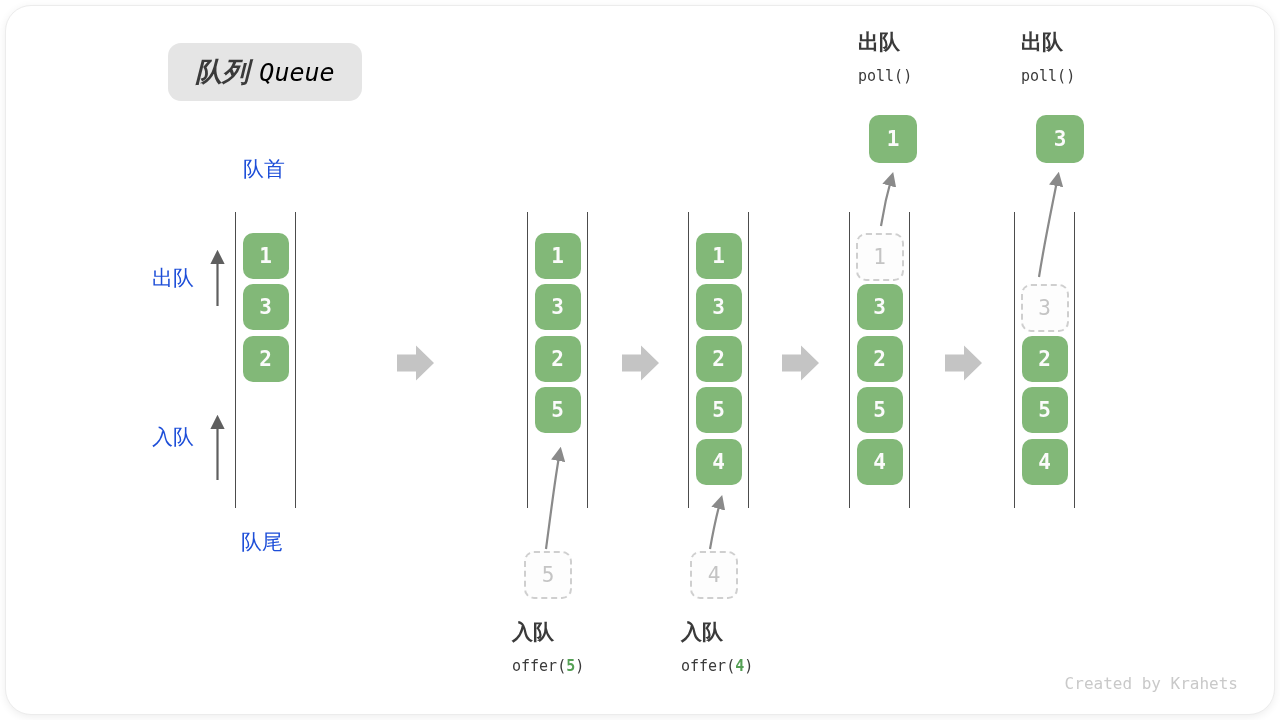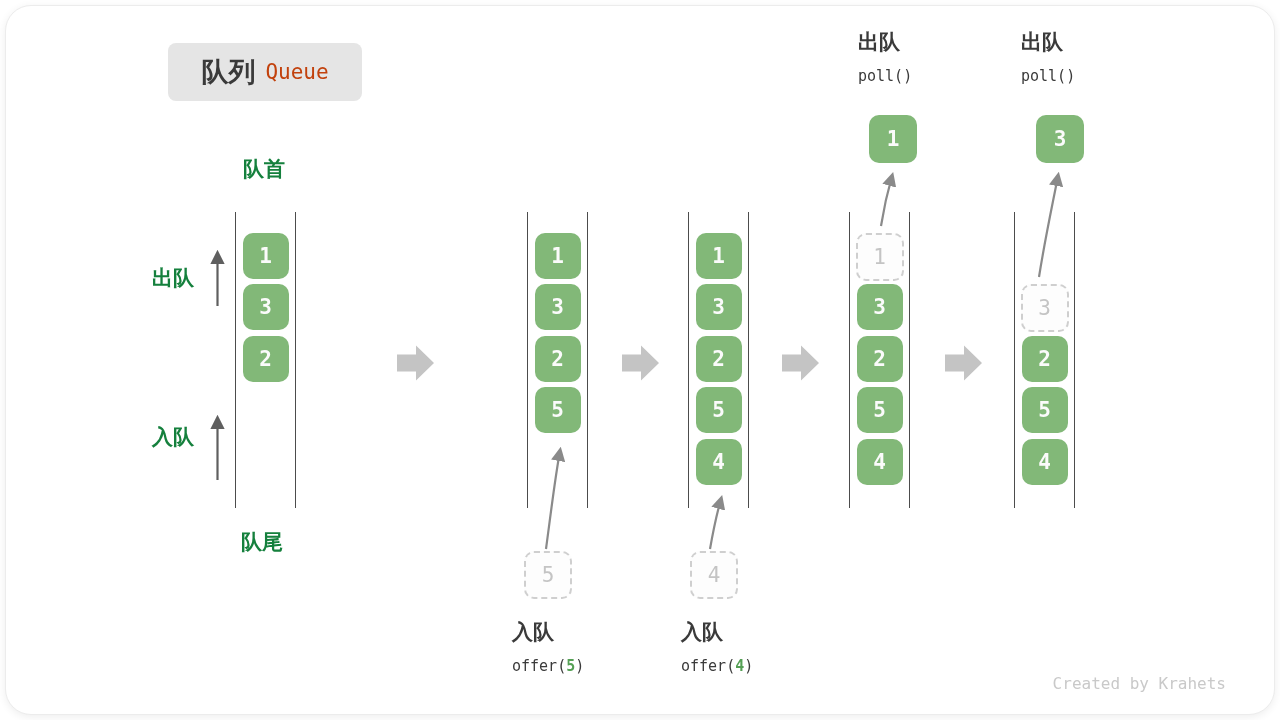--- a/index.html
+++ b/index.html
@@ -7,27 +7,27 @@
     position:relative; width:1280px; height:720px; overflow:hidden;
     font-family:"Liberation Sans", sans-serif; background:#ffffff;
   }
   .card {
     position:absolute; inset:5px; background:#ffffff;
     border:1px solid #ececec; border-radius:26px;
     box-shadow:0 2px 8px rgba(0,0,0,0.07);
   }
   .title-box {
     position:absolute; left:168px; top:43px; width:194px; height:58px;
-    background:#e5e5e5; border-radius:8px;
-    display:flex; align-items:center; justify-content:center; gap:10px;
+    background:#e5e5e5; border-radius:13px;
+    display:flex; align-items:center; justify-content:center; gap:10px;font-style:italic;
   }
   .title-zh { font-size:27px; font-weight:700; color:#3a3a3a; }
-  .title-en { font-family:"DejaVu Sans Mono", monospace; font-size:21px; color:#c2410c; }
+  .title-en { font-family:"DejaVu Sans Mono", monospace; font-size:25px; color:#000000; }
 
-  .cjk-label { position:absolute; font-size:21px; font-weight:700; color:#15803d; white-space:nowrap; }
+  .cjk-label { position:absolute; font-size:21px; font-weight:400; color:#1d4ed8; white-space:nowrap; }
   .lbl-front   { left:243px; top:155px; }
   .lbl-rear    { left:241px; top:528px; }
   .lbl-dequeue { left:152px; top:264px; }
   .lbl-enqueue { left:152px; top:423px; }
 
   .queue {
     position:absolute; top:212px; height:296px; width:59px;
     border-left:1.5px solid #4c4c4c; border-right:1.5px solid #4c4c4c;
   }
   .q1 { left:235px; }  .q2 { left:527px; }  .q3 { left:688px; }
@@ -69,21 +69,21 @@
   .op { position:absolute; color:#3a3a3a; white-space:nowrap; }
   .op .zh { display:block; font-size:21px; font-weight:700; }
   .op .code { display:block; margin-top:11px; font-family:"DejaVu Sans Mono", monospace; font-size:15px; }
   .op .code .arg { color:#55a055; font-weight:700; }
   .op-offer5 { left:512px; top:618px; }
   .op-offer4 { left:681px; top:618px; }
   .op-poll1  { left:858px; top:28px; }
   .op-poll3  { left:1021px; top:28px; }
 
   .credit {
-    position:absolute; right:54px; top:674px;
+    position:absolute; right:42px; top:674px;
     font-family:"DejaVu Sans Mono", monospace; font-size:16px; color:#c9c9c9;
   }
   svg.overlay { position:absolute; left:0; top:0; width:1280px; height:720px; pointer-events:none; }
 </style>
 </head>
 <body>
 
 <div class="canvas">
   <div class="card"></div>
 

